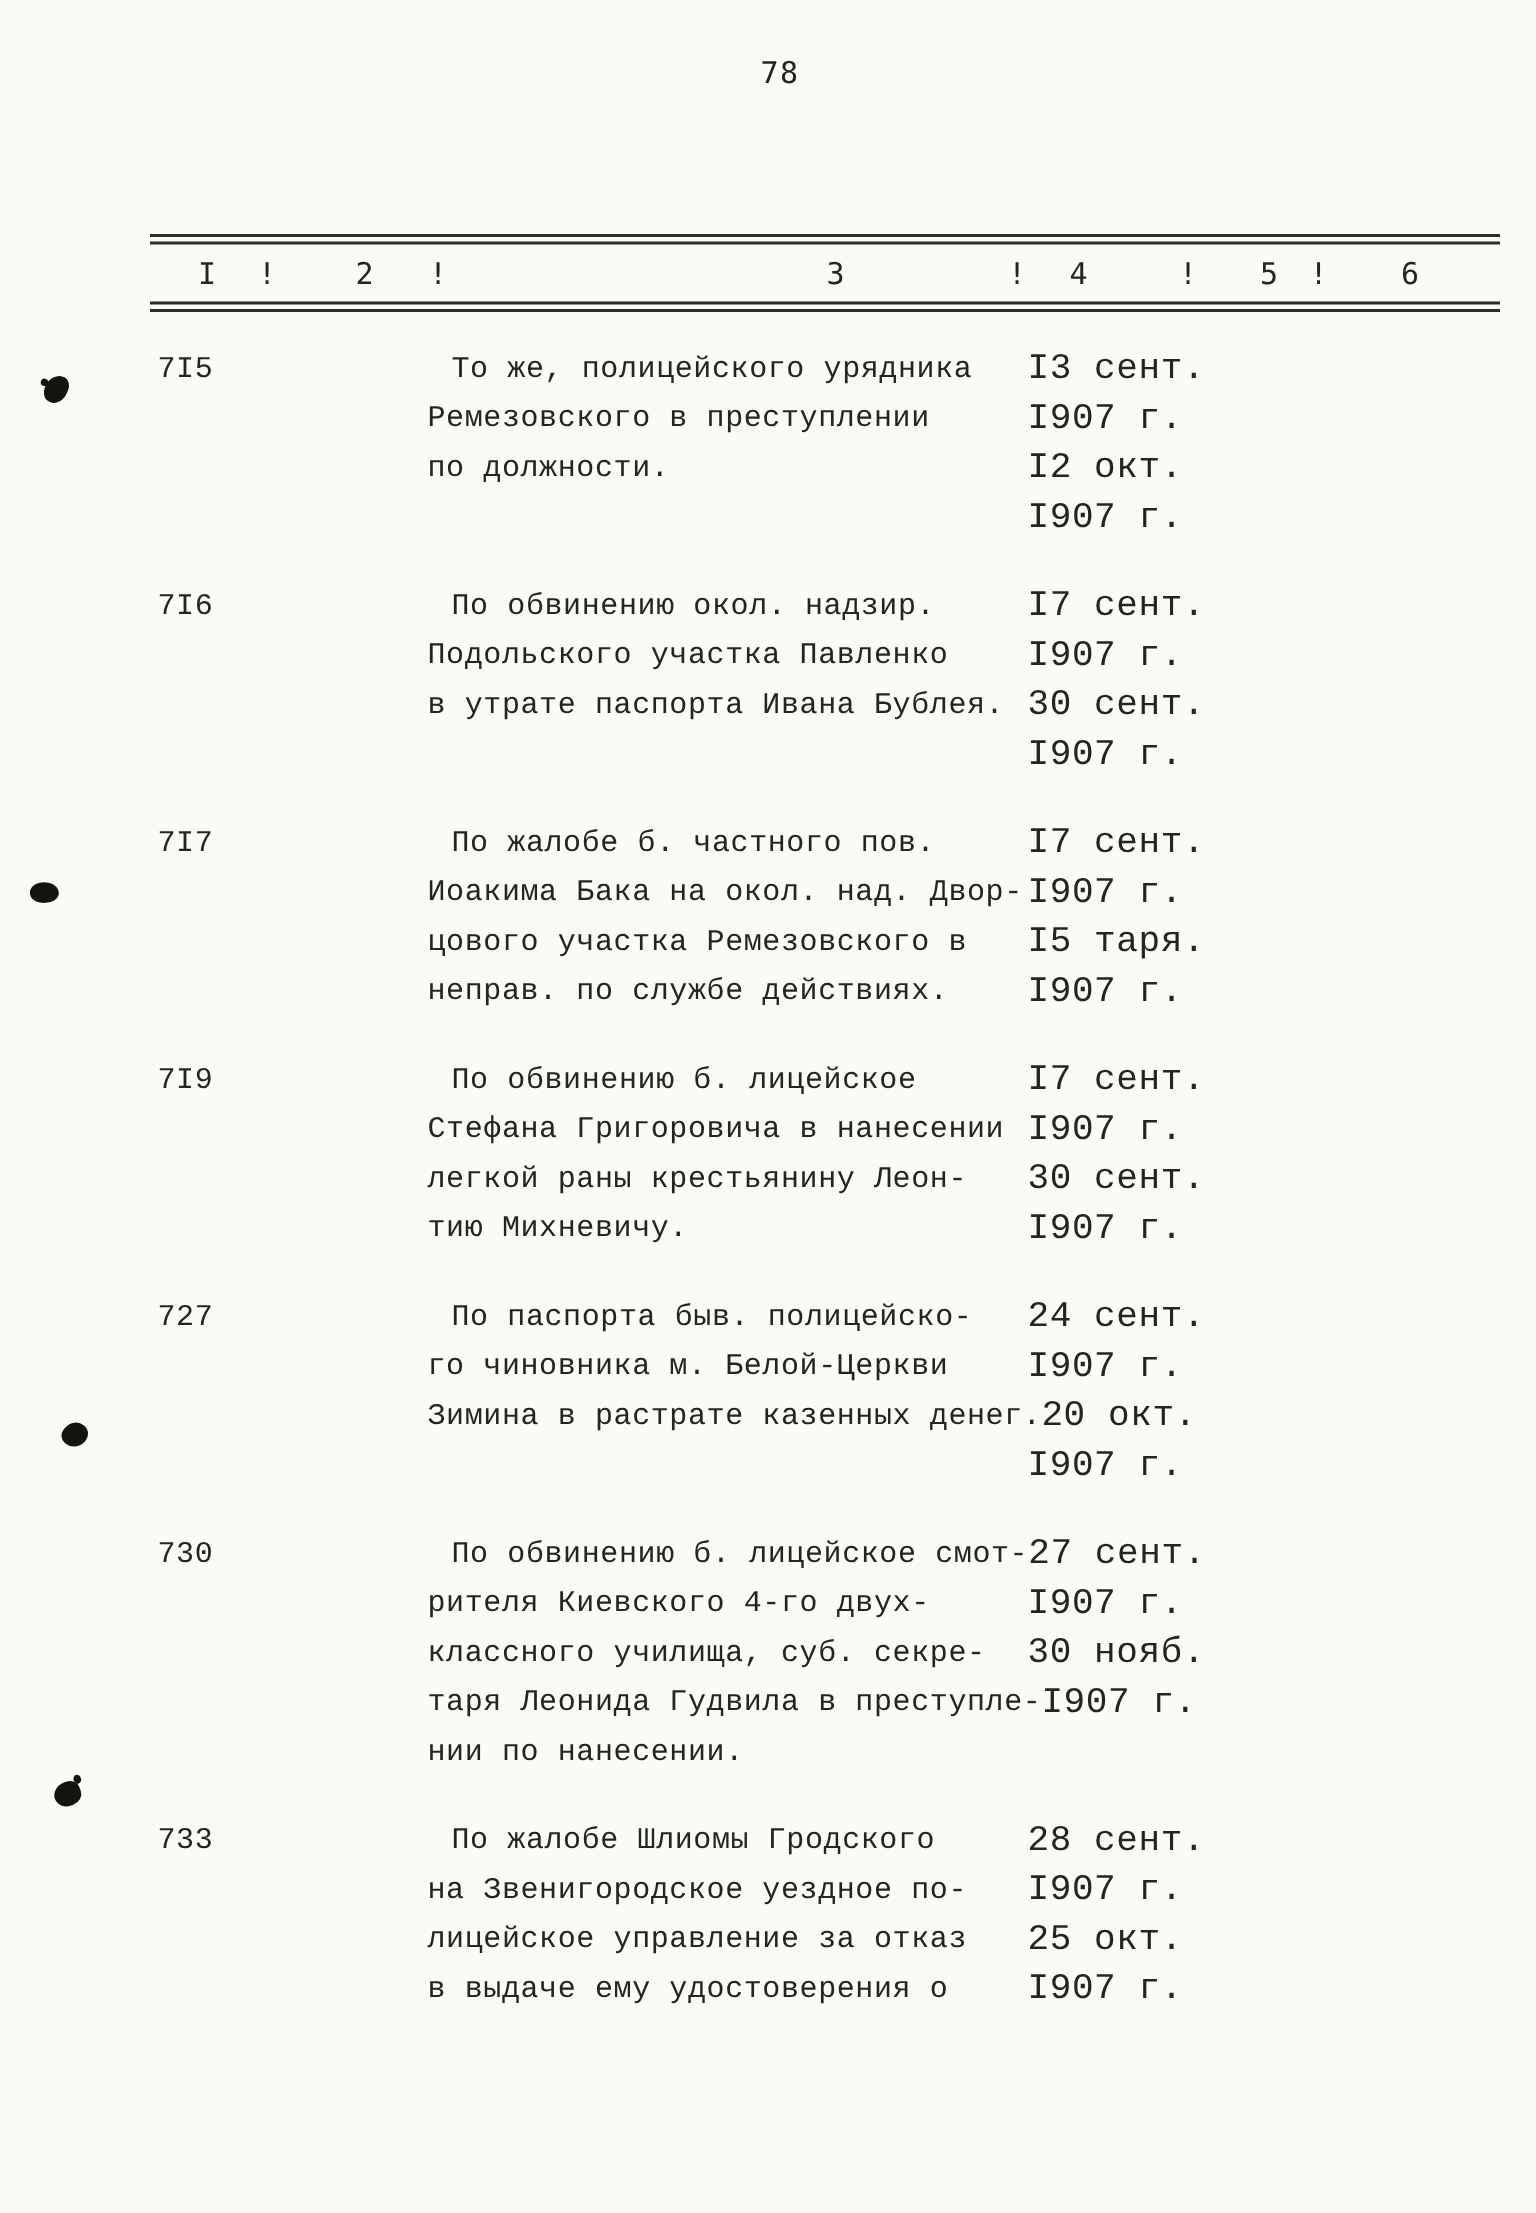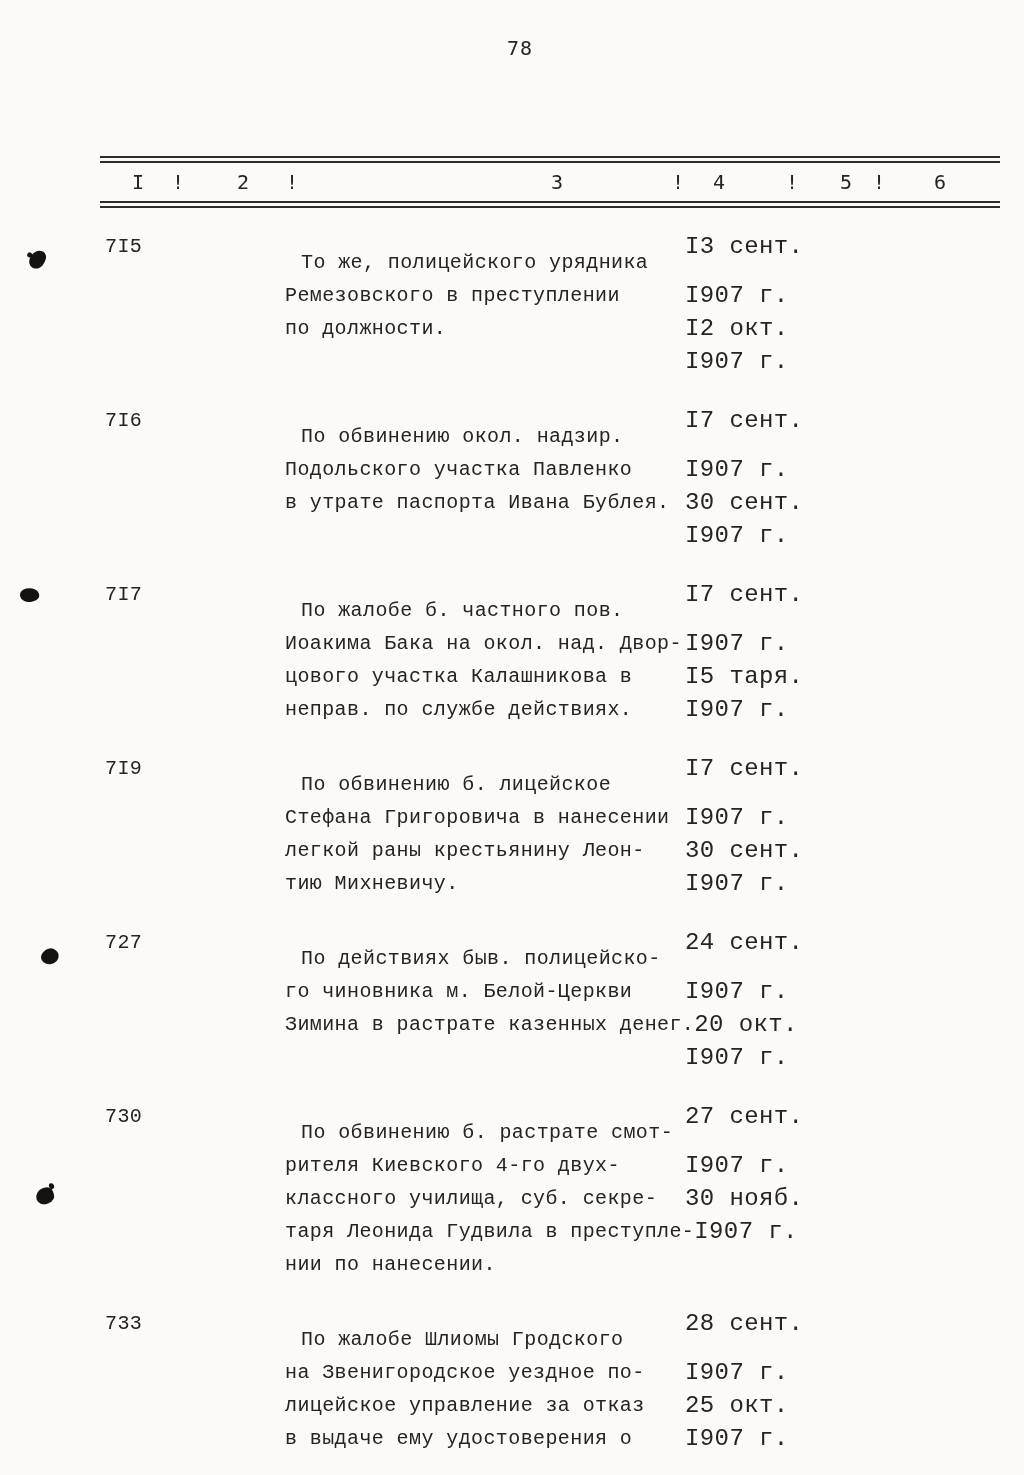--- a/index.html
+++ b/index.html
@@ -34,21 +34,21 @@
   .entry-num{
     width:180px;flex:0 0 180px;
     font-size:20px;letter-spacing:.4px;line-height:33px;
   }
   .entry-lines{flex:1;}
   .line{display:flex;line-height:33px;}
   .ltext{
     min-width:400px;box-sizing:border-box;
     white-space:pre;font-size:20px;letter-spacing:.4px;
   }
-  .line:first-child .ltext{padding-left:16px;margin-top:16px;}
+  .line:first-child .ltext{padding-left:16px;}
   .ldate{white-space:nowrap;font-size:24px;letter-spacing:.4px;}
   
   .blot{position:absolute;background:#15130f;}
   .blot1{left:30px;top:250px;width:15px;height:19px;border-radius:60% 40% 55% 45%;transform:rotate(24deg);}
   .blot2{left:20px;top:588px;width:19px;height:14px;border-radius:45% 65% 40% 60%;transform:rotate(-12deg);}
   .blot3{left:42px;top:948px;width:16px;height:17px;border-radius:55% 45% 60% 40%;transform:rotate(40deg);}
   .blot4{left:36px;top:1188px;width:18px;height:16px;border-radius:60% 45% 50% 55%;transform:rotate(-20deg);}
   .blot1::after{content:"";position:absolute;left:-4px;top:6px;width:5px;height:5px;background:#15130f;border-radius:50%;}
   .blot4::after{content:"";position:absolute;right:-3px;top:-2px;width:5px;height:6px;background:#15130f;border-radius:50%;}
 </style>
@@ -129,21 +129,21 @@
       <div class="entry-lines">
         <div class="line">
           <span class="ltext">По жалобе б. частного пов.</span>
           <span class="ldate">I7 сент.</span>
         </div>
         <div class="line">
           <span class="ltext">Иоакима Бака на окол. над. Двор-</span>
           <span class="ldate">I907 г.</span>
         </div>
         <div class="line">
-          <span class="ltext">цового участка Калашникова в</span>
+          <span class="ltext">цового участка Ремезовского в</span>
           <span class="ldate">I5 таря.</span>
         </div>
         <div class="line">
           <span class="ltext">неправ. по службе действиях.</span>
           <span class="ldate">I907 г.</span>
         </div>
       </div>
     </div>
     <div class="entry">
       <div class="entry-num">7I9</div>
@@ -163,42 +163,42 @@
         <div class="line">
           <span class="ltext">тию Михневичу.</span>
           <span class="ldate">I907 г.</span>
         </div>
       </div>
     </div>
     <div class="entry">
       <div class="entry-num">727</div>
       <div class="entry-lines">
         <div class="line">
-          <span class="ltext">По действиях быв. полицейско-</span>
+          <span class="ltext">По паспорта быв. полицейско-</span>
           <span class="ldate">24 сент.</span>
         </div>
         <div class="line">
           <span class="ltext">го чиновника м. Белой-Церкви</span>
           <span class="ldate">I907 г.</span>
         </div>
         <div class="line">
           <span class="ltext">Зимина в растрате казенных денег.</span>
           <span class="ldate">20 окт.</span>
         </div>
         <div class="line">
           <span class="ltext"></span>
           <span class="ldate">I907 г.</span>
         </div>
       </div>
     </div>
     <div class="entry">
       <div class="entry-num">730</div>
       <div class="entry-lines">
         <div class="line">
-          <span class="ltext">По обвинению б. растрате смот-</span>
+          <span class="ltext">По обвинению б. лицейское смот-</span>
           <span class="ldate">27 сент.</span>
         </div>
         <div class="line">
           <span class="ltext">рителя Киевского 4-го двух-</span>
           <span class="ldate">I907 г.</span>
         </div>
         <div class="line">
           <span class="ltext">классного училища, суб. секре-</span>
           <span class="ldate">30 нояб.</span>
         </div>

